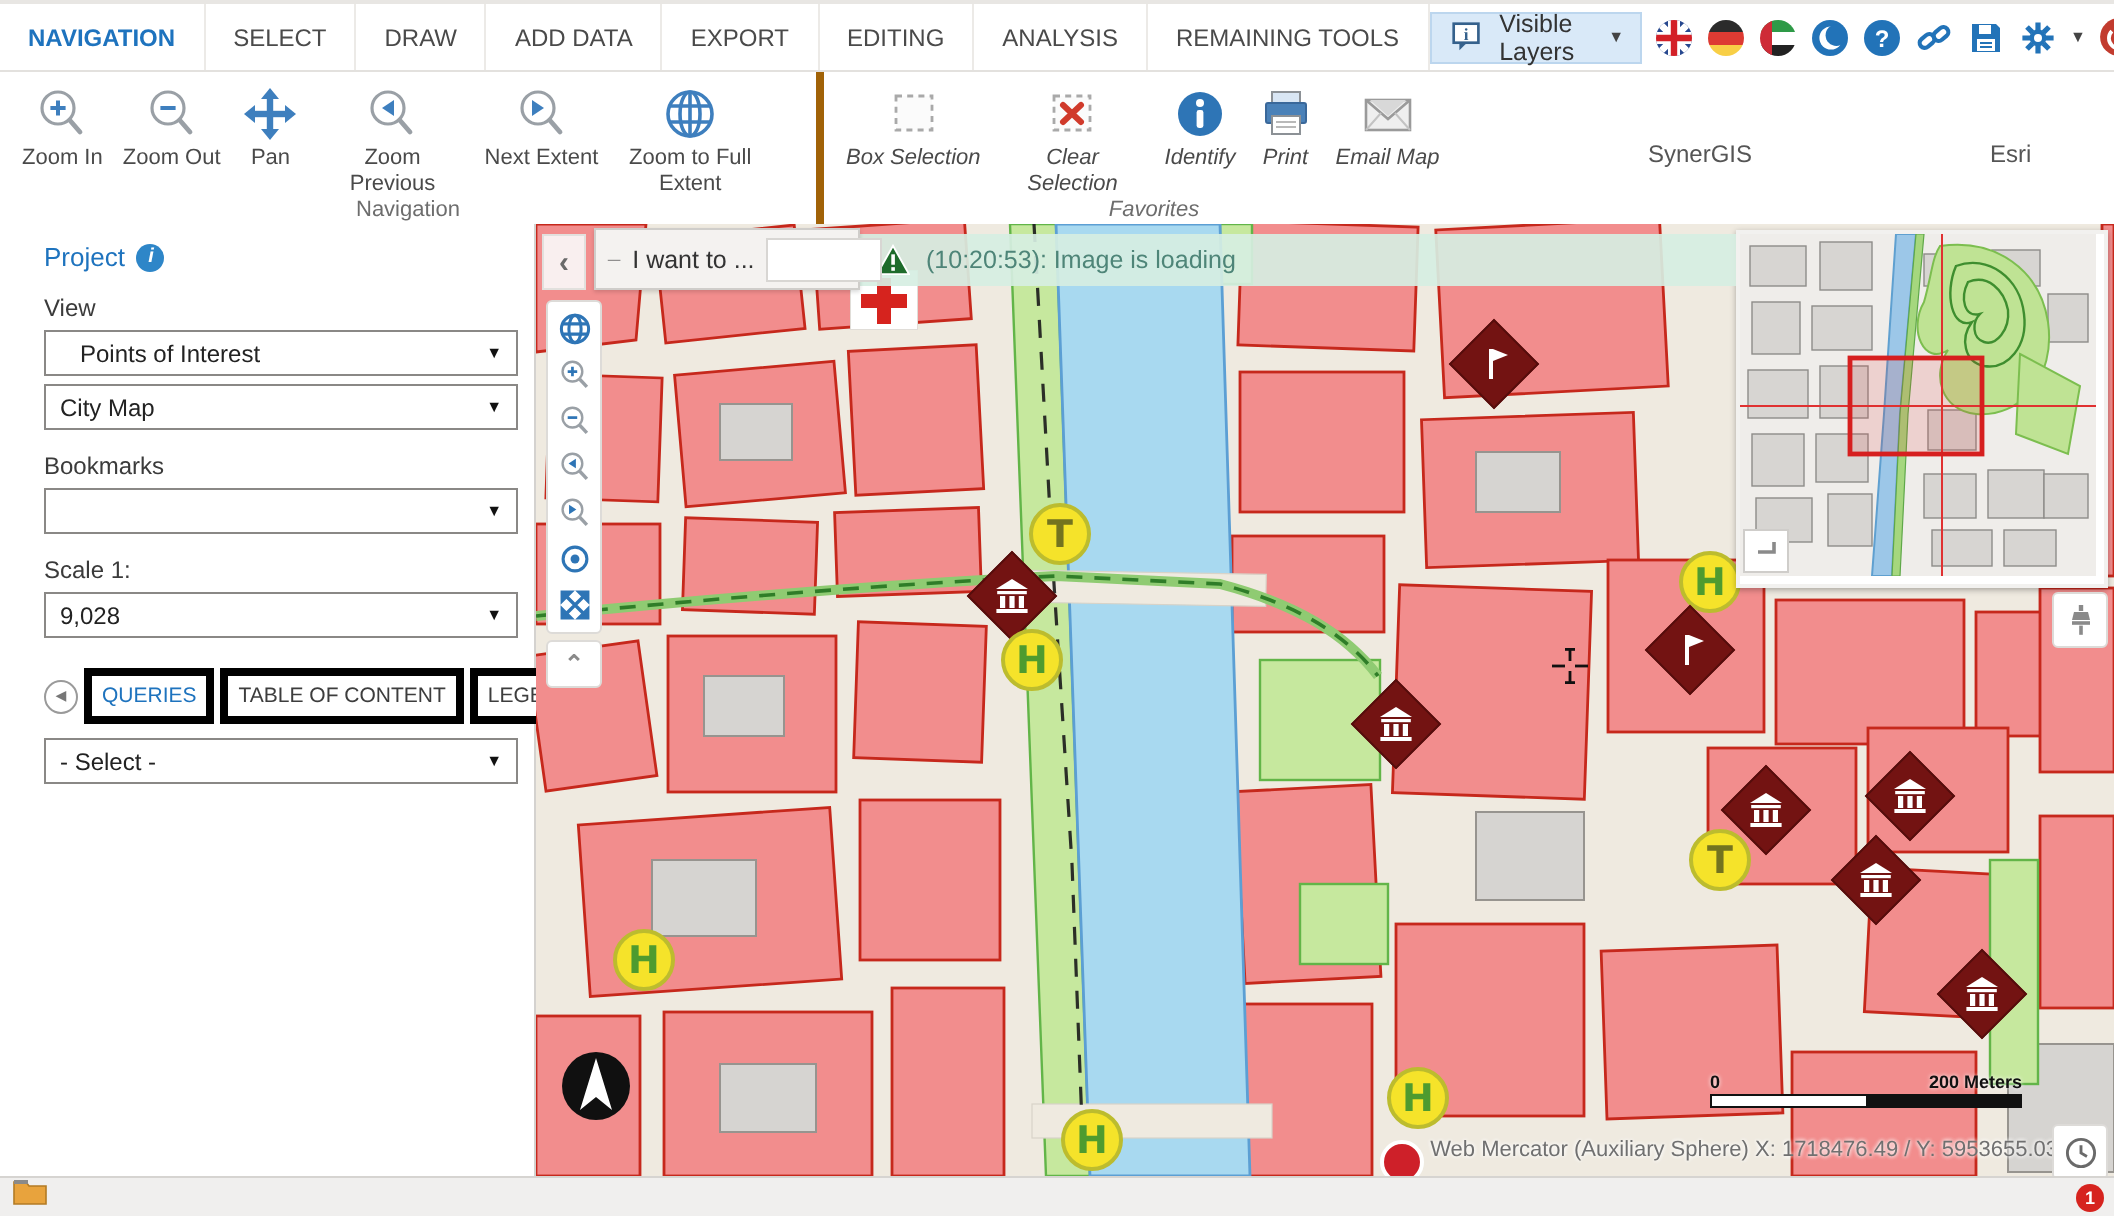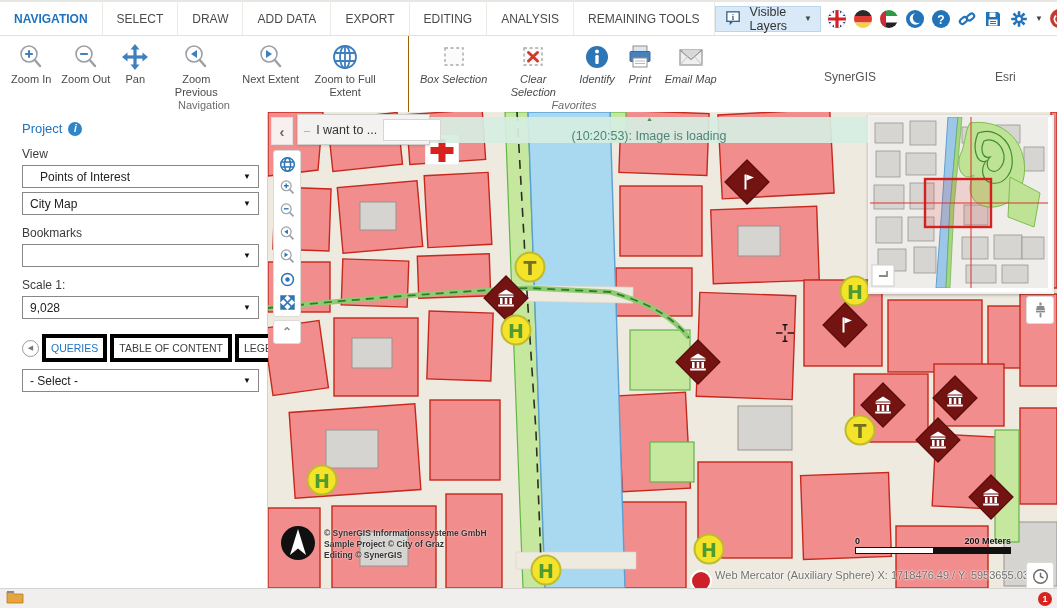--- a/index.html
+++ b/index.html
@@ -14,21 +14,21 @@
   .mtab.active{color:#1E73BE;font-weight:bold;}
   .mright{margin-left:auto;display:flex;align-items:center;gap:6px;padding-right:8px;}
   .vlayers{display:flex;align-items:center;gap:7px;background:#D9E9F8;border:1px solid #BCD6EE;
            height:24px;padding:0 8px;font-size:12.5px;color:#333;cursor:pointer;}
   .caret{font-size:8px;color:#444;}
   .cicon{width:21px;height:21px;display:inline-flex;align-items:center;justify-content:center;cursor:pointer;}
   
   .ribbon{position:absolute;left:0;top:36px;width:1057px;height:76px;background:#fff;
           border-bottom:1px solid #E3E1DE;display:flex;}
   .rgroup{position:relative;display:flex;align-items:flex-start;padding:4px 4px 16px 6px;
-          border-right:1px solid #a16207;}
+          border-right:4px solid #a16207;}
   .tool{display:flex;flex-direction:column;align-items:center;gap:1px;padding:2px 5px;cursor:pointer;}
   .ticon{width:30px;height:30px;display:flex;align-items:center;justify-content:center;}
   .tlabel{font-size:11px;color:#4a4a4a;text-align:center;line-height:12.5px;max-width:72px;}
   .glabel{position:absolute;bottom:1px;left:0;right:0;text-align:center;font-size:11px;color:#6d6d6d;}
   .brand{position:absolute;top:34px;font-size:12px;color:#555;}
   
   .sidebar{position:absolute;left:0;top:112px;width:268px;height:476px;background:#fff;
            border-right:1px solid #D4D2CF;box-sizing:border-box;padding:9px 8px 0 22px;}
   .projrow{display:flex;align-items:center;gap:6px;}
   .projlbl{color:#1E73BE;font-size:13px;}
@@ -63,21 +63,21 @@
   .collapsebtn{position:absolute;left:3px;top:5px;z-index:30;width:20px;height:26px;background:rgba(250,250,250,.9);
         border:1px solid #E2E0DD;color:#6a6a6a;font-size:15px;font-weight:bold;display:flex;align-items:center;
         justify-content:center;cursor:pointer;z-index:30;}
   .wantbox{position:absolute;left:29px;top:2px;width:133px;height:31px;z-index:30;background:#F4F2F0;
         border:1px solid #CFCDCA;box-shadow:0 1px 2px rgba(0,0,0,.15);display:flex;align-items:center;gap:6px;
         padding:0 6px;box-sizing:border-box;}
   .minim{color:#666;font-weight:bold;font-size:11px;margin-top:-8px;}
   .wantlbl{font-size:12.5px;color:#333;white-space:nowrap;}
   .wantinput{width:52px;height:18px;border:1px solid #D8D6D3;background:#fff;}
   .notif{position:absolute;left:162px;top:5px;width:438px;height:26px;z-index:29;background:rgba(214,238,226,.92);
-        display:flex;align-items:center;gap:8px;padding:0 8px;box-sizing:border-box;flex-direction:column;}
+        display:flex;align-items:center;gap:8px;padding:0 8px;box-sizing:border-box;}
   .notiftxt{font-size:12.5px;color:#4E8578;}
   .vtoolbar{position:absolute;left:5px;top:38px;width:26px;z-index:30;background:#fff;border:1px solid #DDDBD8;
         border-radius:3px;display:flex;flex-direction:column;align-items:center;padding:2px 0;}
   .vtb{width:24px;height:23px;display:flex;align-items:center;justify-content:center;cursor:pointer;}
   .vchev{position:absolute;left:5px;top:208px;width:26px;height:22px;z-index:30;background:#fff;
         border:1px solid #DDDBD8;border-radius:3px;display:flex;align-items:center;justify-content:center;
         color:#8a8a8a;font-weight:bold;font-size:12px;cursor:pointer;}
   .overview{position:absolute;left:600px;top:3px;width:182px;height:175px;z-index:25;background:#fff;
         border:2px solid #F2F1EF;box-shadow:0 1px 3px rgba(0,0,0,.3);}
   .pinbtn{position:absolute;left:758px;top:184px;width:26px;height:26px;z-index:25;background:#fff;
@@ -689,25 +689,20 @@
         </g>
       </svg>
   </div>
 
   <div class="northarrow">
     <svg width="36" height="36" viewBox="0 0 36 36">
         <circle cx="18" cy="18" r="17" fill="#101010"></circle>
         <polygon points="18,4 26,30 18,23.5 10,30" fill="#fff"></polygon>
       </svg>
   </div>
-  <div class="copyright">
-    <div>© SynerGIS Informationssysteme GmbH</div>
-    <div>Sample Project © City of Graz</div>
-    <div>Editing © SynerGIS</div>
-  </div>
 
   <div class="scalebar">
     <div class="scalelabels">
       <span>0</span>
       <span>200 Meters</span>
     </div>
     <div class="scaleline">
         <span class="w"></span>
         <span class="b"></span>
       </div>

